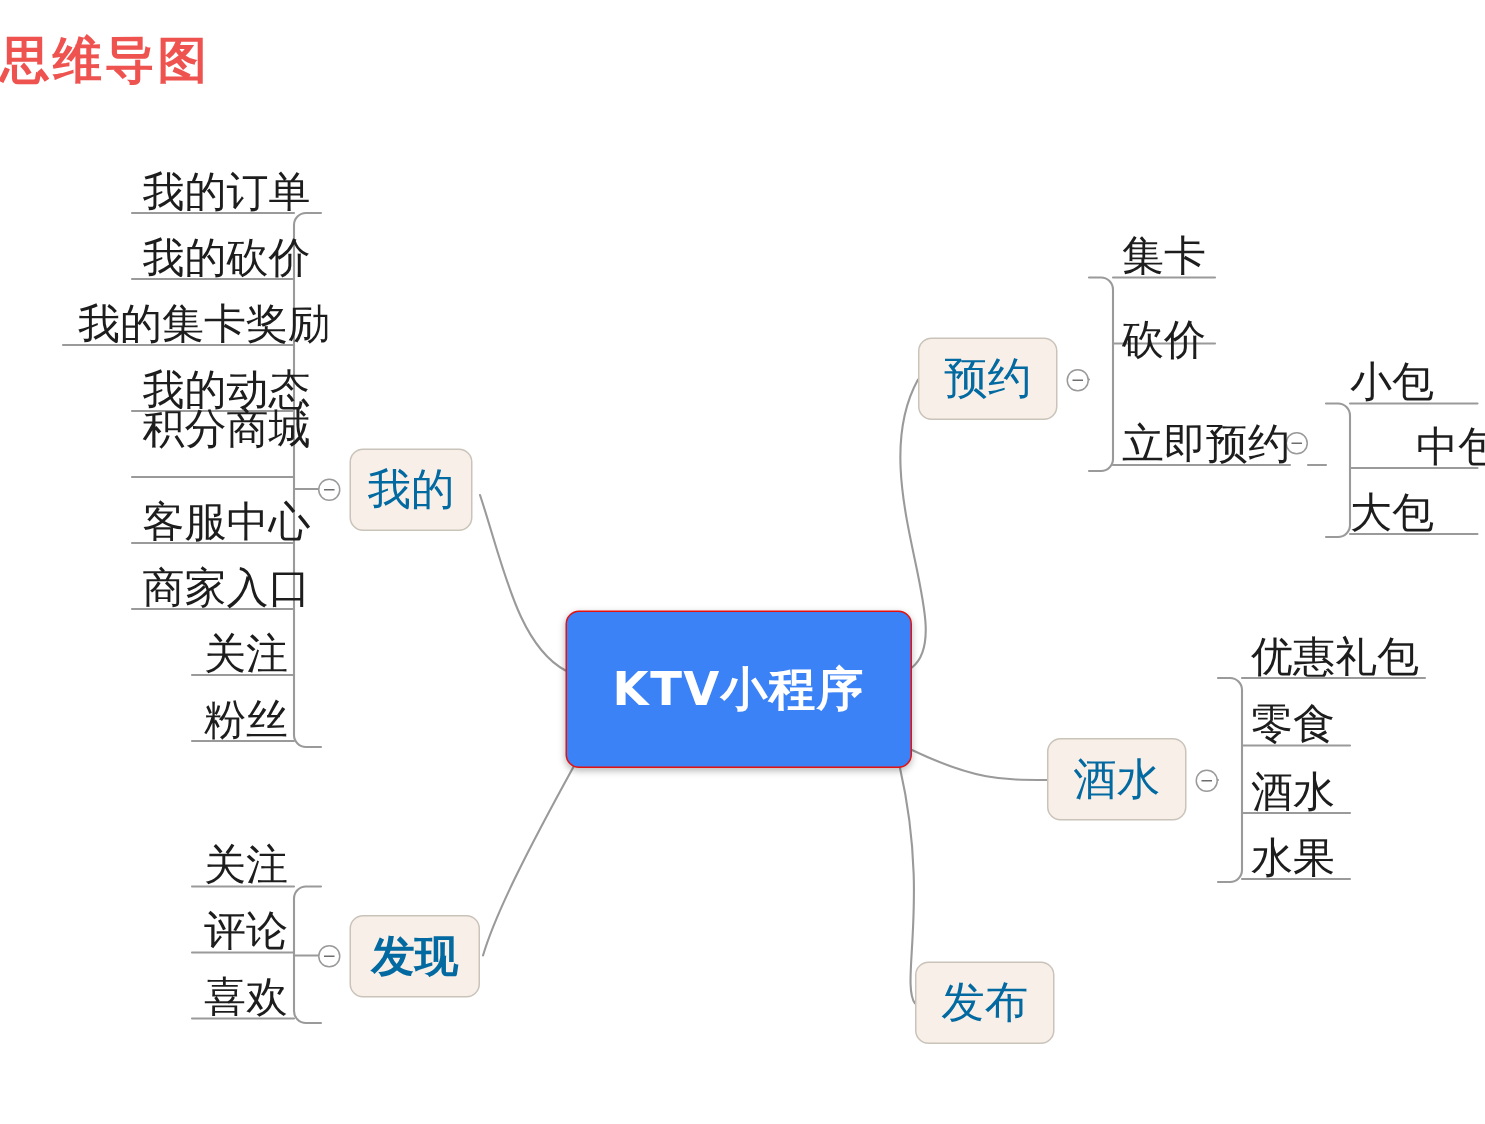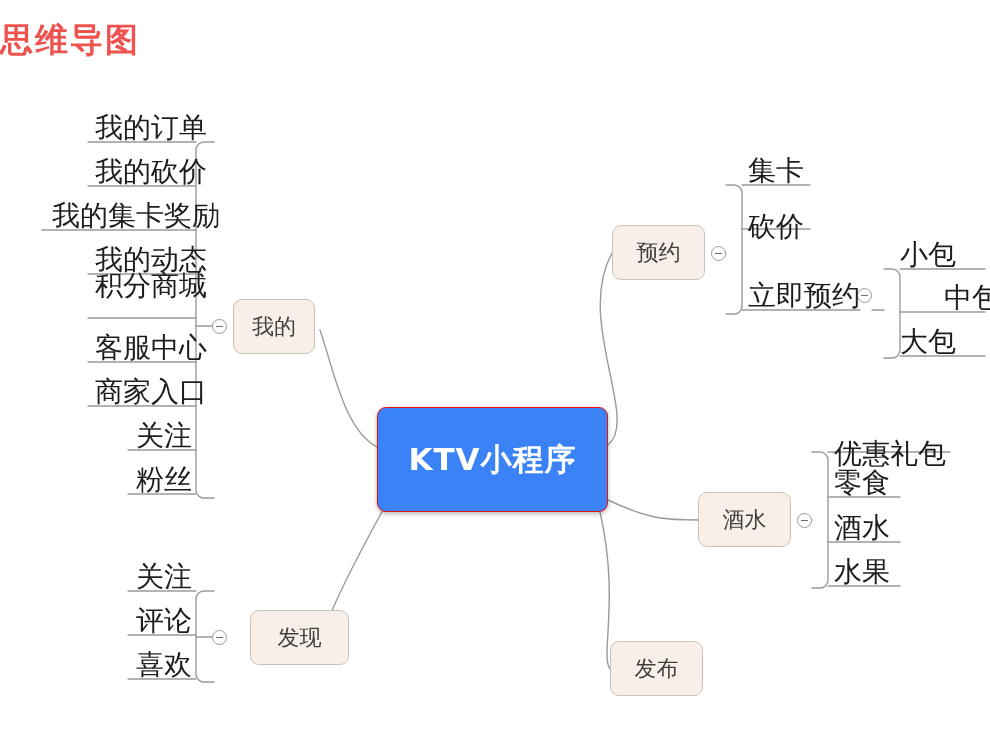--- a/index.html
+++ b/index.html
@@ -51,22 +51,22 @@
     letter-spacing: 1px;
     box-shadow: 0 2px 5px rgba(0,0,0,0.28);
     white-space: nowrap;
   }
   .node-branch {
     position: absolute;
     box-sizing: border-box;
     background: #f8f0e8;
     border: 1px solid #c9c3ba;
     border-radius: 9px;
-    color: #404040;
-    font-size: 22px;
+    color: #0369a1;
+    font-size: 29px;
     display: flex;
     align-items: center;
     justify-content: center;
     white-space: nowrap;
   }
   .leaf-label {
     position: absolute;
     font-size: 28px;
     color: #1d1d1d;
     white-space: nowrap;
@@ -146,21 +146,21 @@
       <path d="M 828 452 L 950 452"></path>
       <path d="M 828 497 L 900 497"></path>
       <path d="M 828 542 L 900 542"></path>
       <path d="M 828 586 L 900 586"></path>
     </g>
   </svg>
 
   <div class="node-root" style="left:377px; top:407px; width:231px; height:105px;">KTV小程序</div>
 
   <div class="node-branch" style="left:233px; top:299px; width:82px; height:55px;">我的</div>
-  <div class="node-branch" style="left:250px; top:610px; width:99px; height:55px;">发现</div>
+  <div class="node-branch" style="left:233px; top:610px; width:87px; height:55px;font-weight:bold;">发现</div>
   <div class="node-branch" style="left:612px; top:225px; width:93px; height:55px;">预约</div>
   <div class="node-branch" style="left:698px; top:492px; width:93px; height:55px;">酒水</div>
   <div class="node-branch" style="left:610px; top:641px; width:93px; height:55px;">发布</div>
 
   <div class="toggle" style="left:212px; top:319px;"></div>
   <div class="toggle" style="left:212px; top:630px;"></div>
   <div class="toggle" style="left:711px; top:246px;"></div>
   <div class="toggle" style="left:857px; top:288px;"></div>
   <div class="toggle" style="left:797px; top:513px;"></div>
 
@@ -179,18 +179,18 @@
   <div class="leaf-label" style="left:136px; top:651px;">喜欢</div>
 
   <div class="leaf-label" style="left:748px; top:157px;">集卡</div>
   <div class="leaf-label" style="left:748px; top:201px;margin-top:12px;">砍价</div>
   <div class="leaf-label" style="left:748px; top:282px;">立即预约</div>
 
   <div class="leaf-label" style="left:900px; top:241px;">小包</div>
   <div class="leaf-label" style="left:900px; top:284px;padding-left:44px;">中包</div>
   <div class="leaf-label" style="left:900px; top:328px;">大包</div>
 
-  <div class="leaf-label" style="left:834px; top:424px;margin-top:16px;">优惠礼包</div>
+  <div class="leaf-label" style="left:834px; top:424px;">优惠礼包</div>
   <div class="leaf-label" style="left:834px; top:469px;">零食</div>
   <div class="leaf-label" style="left:834px; top:514px;">酒水</div>
   <div class="leaf-label" style="left:834px; top:558px;">水果</div>
 
 </div>
 
 </body></html>

